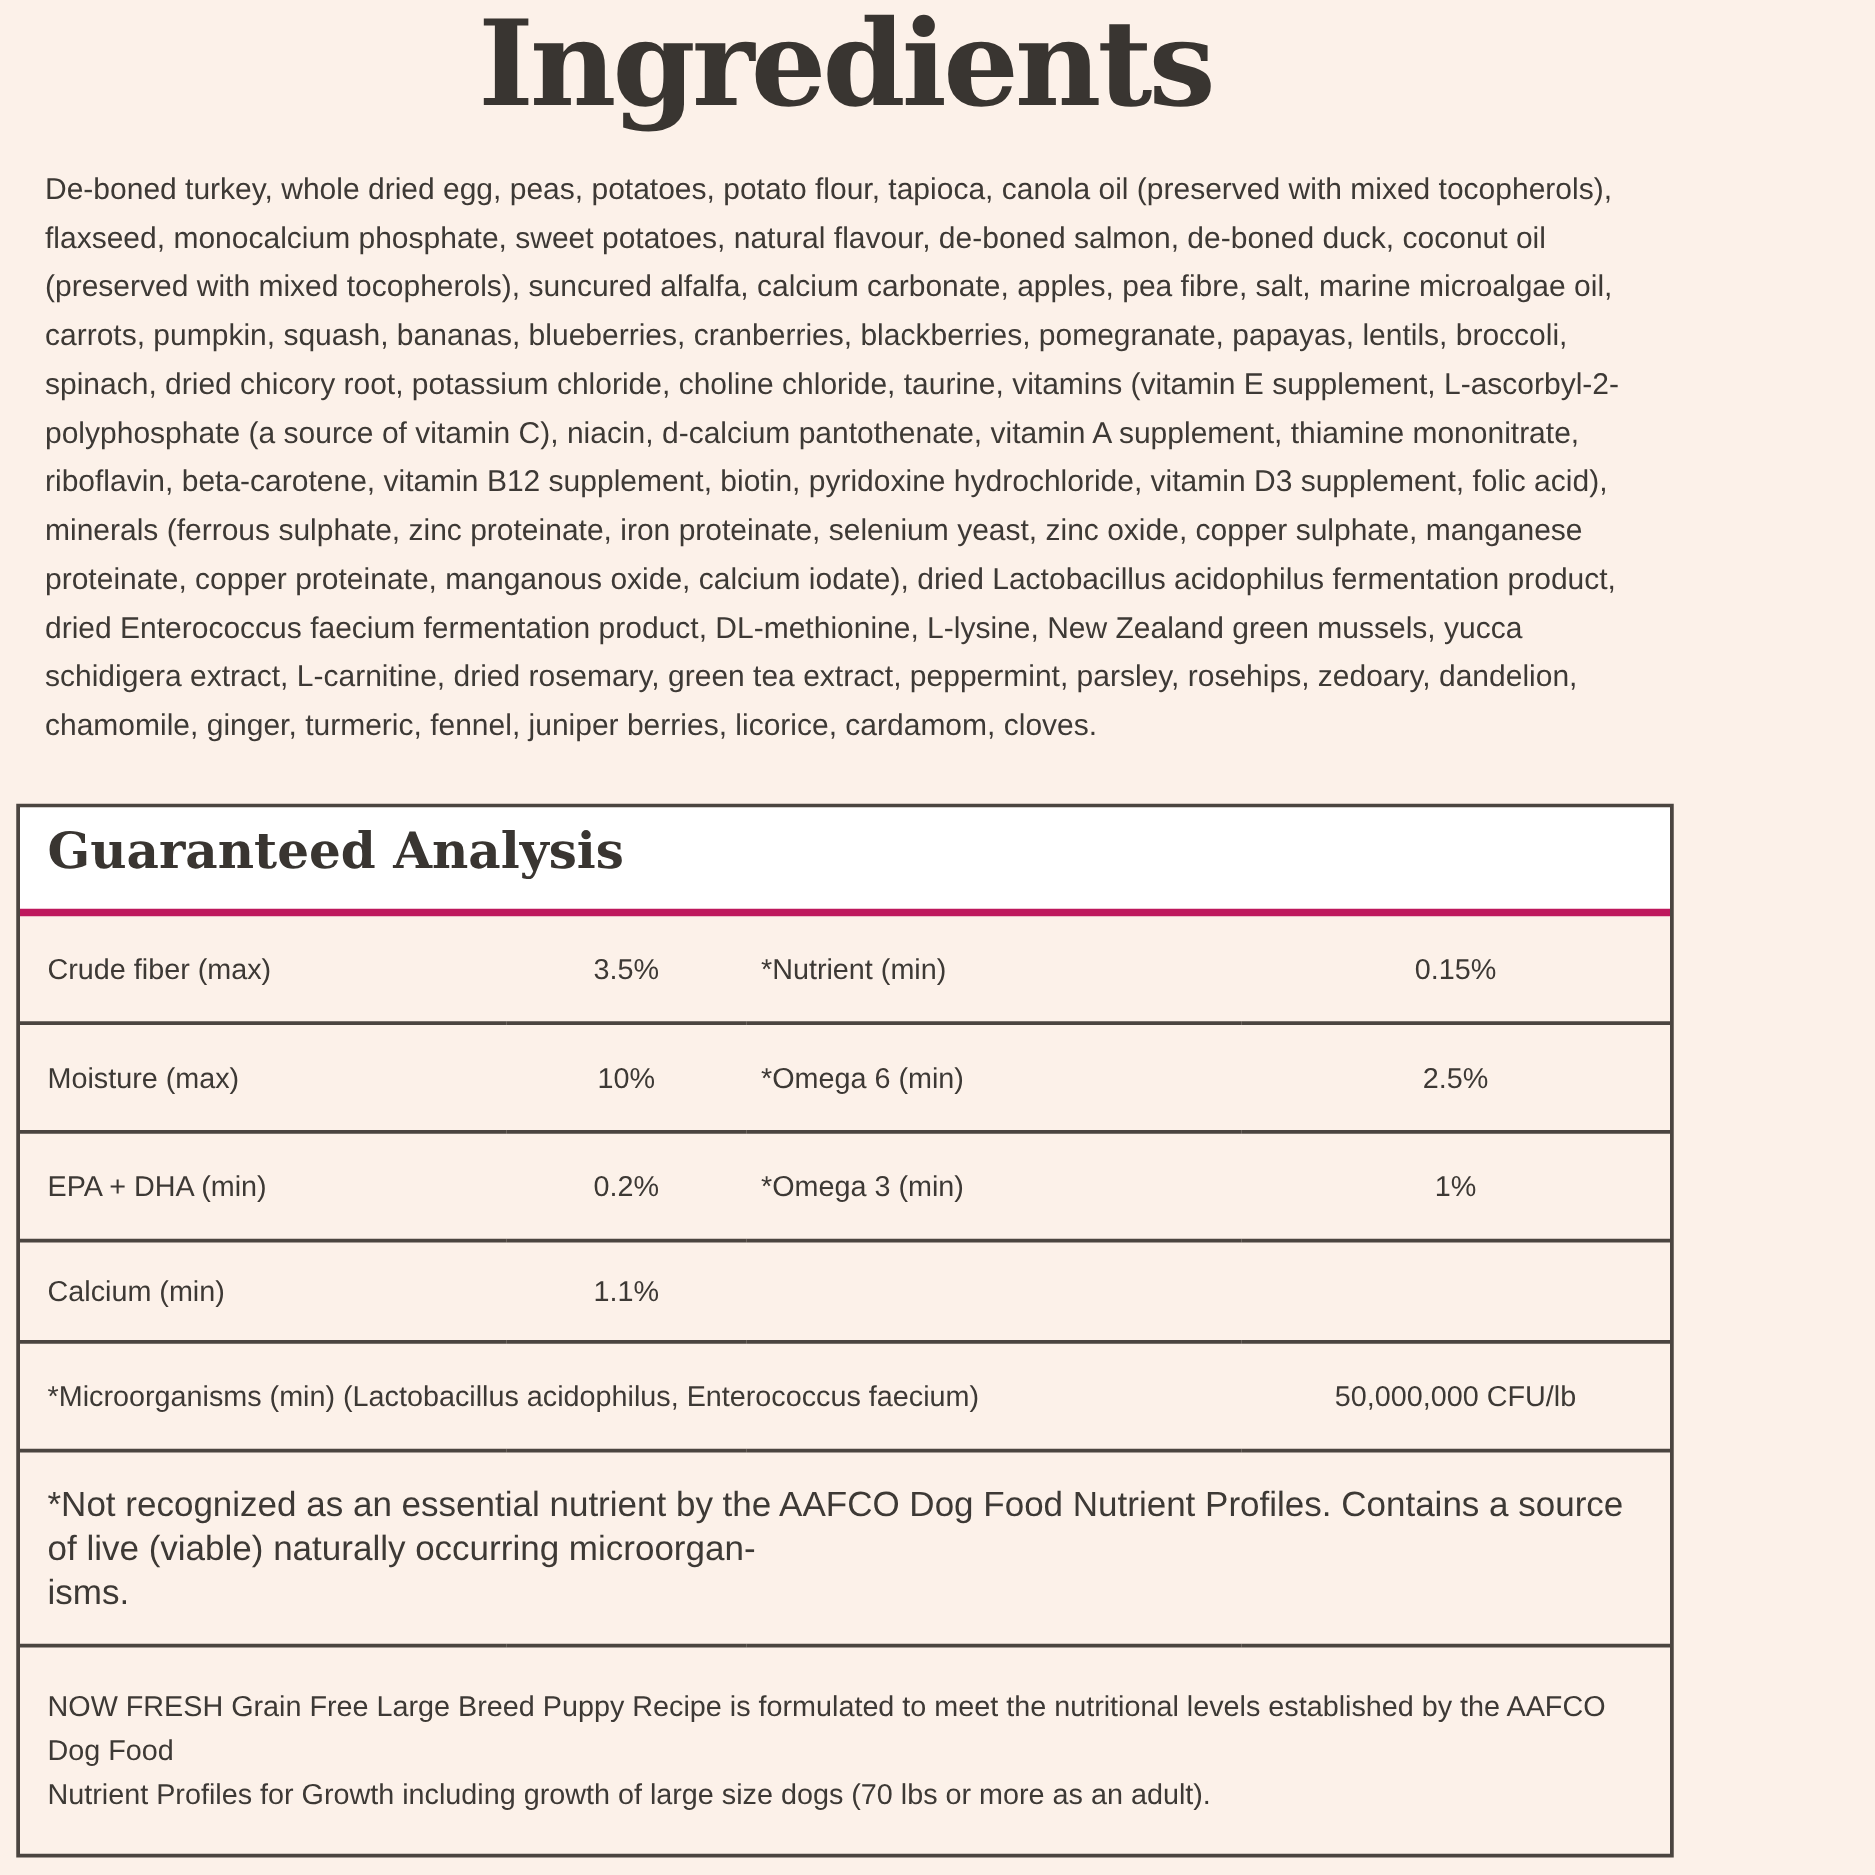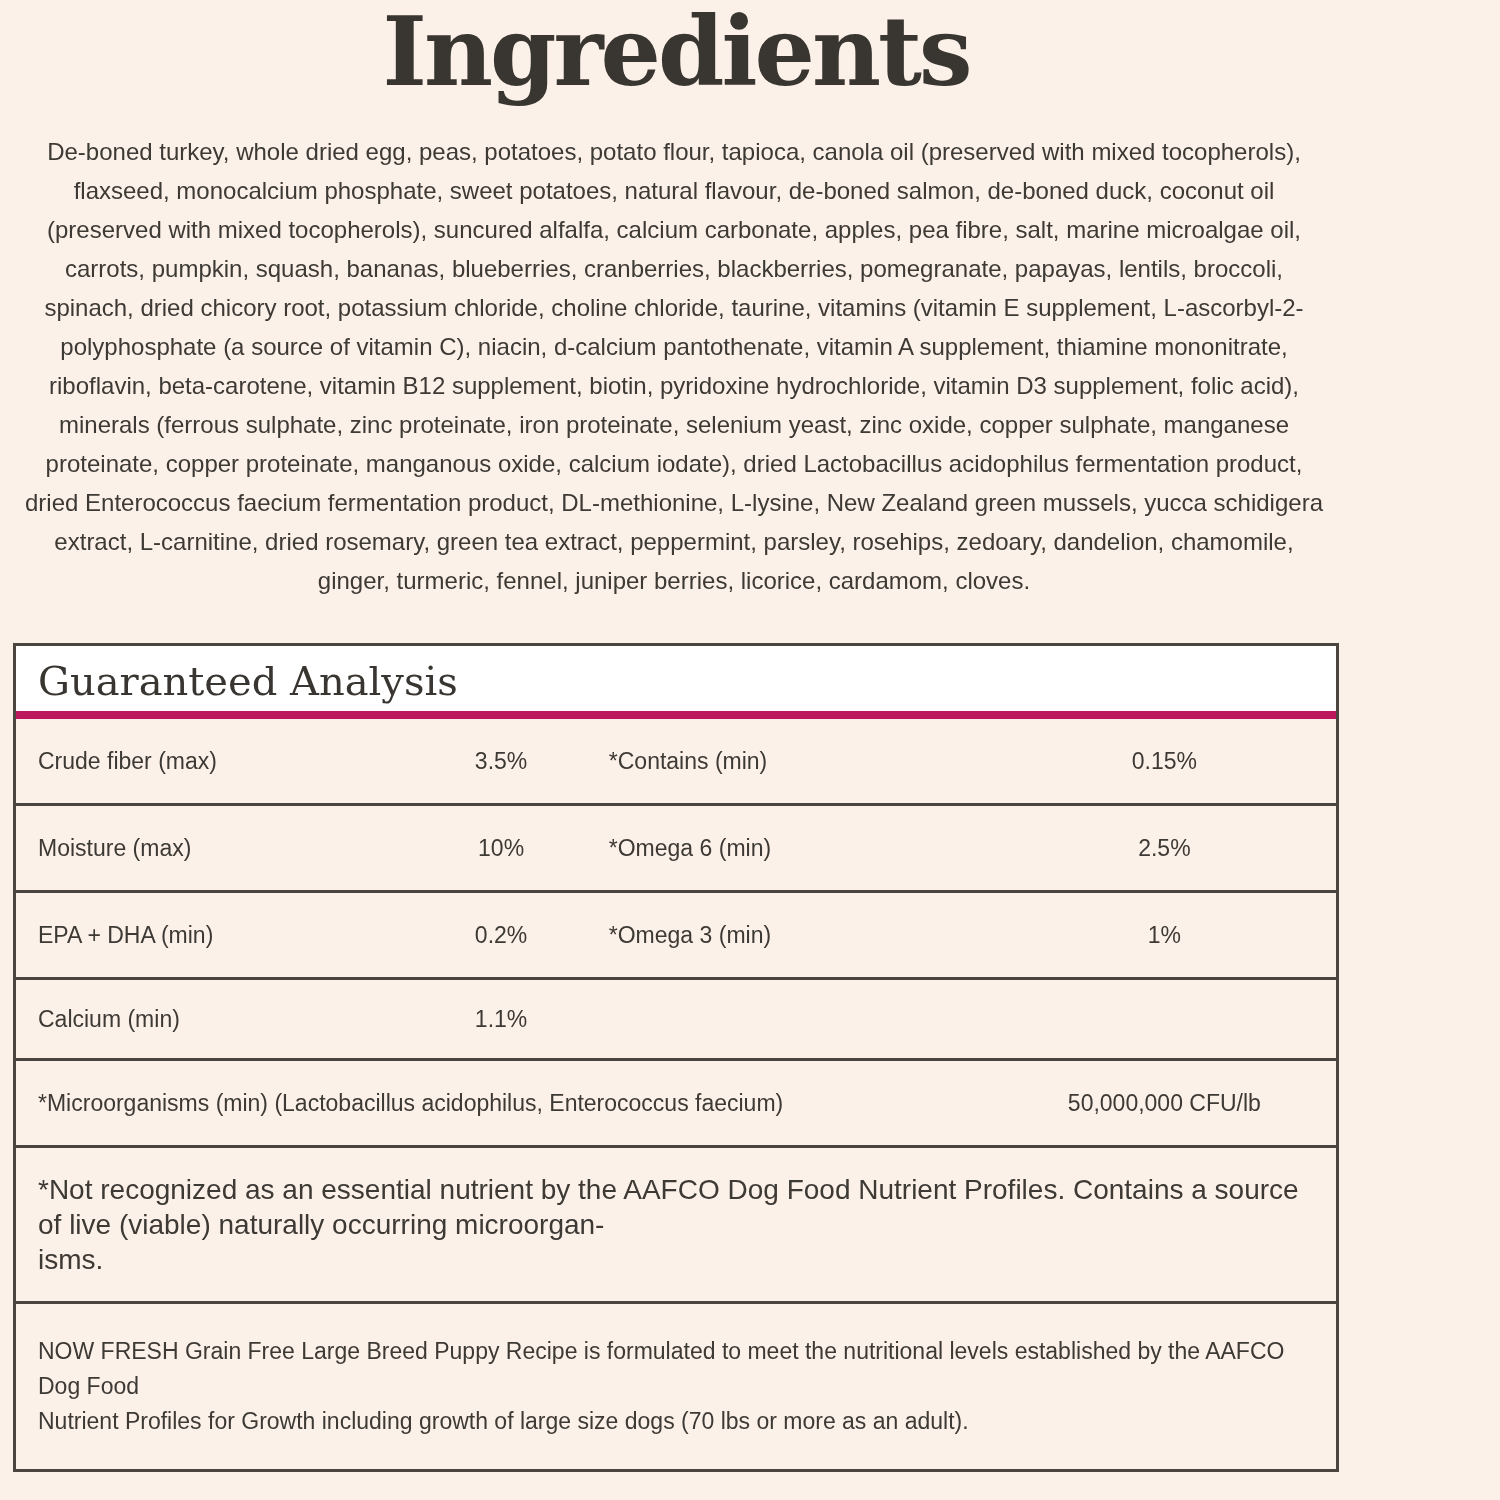--- a/index.html
+++ b/index.html
@@ -28,38 +28,37 @@
     line-height: 100px;
     letter-spacing: -3px;
     text-align: center;
     margin: 0;
     padding-top: 2px;
     color: #393531;
   }
   .ingredients {
     font-size: 24px;
     line-height: 39px;
-    text-align: center;
-    margin: 30px 25px 0 21px;
+    margin: 30px 25px 0 36px;
     color: #3d3935;
   }
   .ga-box {
     margin: 43px 13px 3px 13px;
     border: 3px solid #4b4540;
     flex: 0 0 auto;
   }
   .ga-header {
     background: #ffffff;
     font-family: "DejaVu Serif", serif;
-    font-weight: 400;
+    font-weight: 700;
     font-size: 40px;
     line-height: 44px;
-    padding: 13px 0 8px 22px;
+    padding: 13px 0 24px 22px;
     color: #393531;
-    border-bottom: 8px solid #be185d;
+    border-bottom: 6px solid #be185d;
   }
   table.ga {
     width: 100%;
     border-collapse: collapse;
     font-size: 23px;
     color: #3d3935;
   }
   table.ga td {
     vertical-align: middle;
   }
@@ -97,21 +96,21 @@
   <p class="ingredients">De-boned turkey, whole dried egg, peas, potatoes, potato flour, tapioca, canola oil (preserved with mixed tocopherols), flaxseed, monocalcium phosphate, sweet potatoes, natural flavour, de-boned salmon, de-boned duck, coconut oil (preserved with mixed tocopherols), suncured alfalfa, calcium carbonate, apples, pea fibre, salt, marine microalgae oil, carrots, pumpkin, squash, bananas, blueberries, cranberries, blackberries, pomegranate, papayas, lentils, broccoli, spinach, dried chicory root, potassium chloride, choline chloride, taurine, vitamins (vitamin E supplement, L-ascorbyl-2-polyphosphate (a source of vitamin C), niacin, d-calcium pantothenate, vitamin A supplement, thiamine mononitrate, riboflavin, beta-carotene, vitamin B12 supplement, biotin, pyridoxine hydrochloride, vitamin D3 supplement, folic acid), minerals (ferrous sulphate, zinc proteinate, iron proteinate, selenium yeast, zinc oxide, copper sulphate, manganese proteinate, copper proteinate, manganous oxide, calcium iodate), dried Lactobacillus acidophilus fermentation product, dried Enterococcus faecium fermentation product, DL-methionine, L-lysine, New Zealand green mussels, yucca schidigera extract, L-carnitine, dried rosemary, green tea extract, peppermint, parsley, rosehips, zedoary, dandelion, chamomile, ginger, turmeric, fennel, juniper berries, licorice, cardamom, cloves.</p>
 
   <div class="ga-box">
     <div class="ga-header">Guaranteed Analysis</div>
 
     <table class="ga">
       <tbody>
       <tr class="data">
         <td class="lbl1">Crude fiber (max)</td>
         <td class="val1">3.5%</td>
-        <td class="lbl2">*Contains (min)</td>
+        <td class="lbl2">*Nutrient (min)</td>
         <td class="val2">0.15%</td>
       </tr>
       <tr class="data">
         <td class="lbl1">Moisture (max)</td>
         <td class="val1">10%</td>
         <td class="lbl2">*Omega 6 (min)</td>
         <td class="val2">2.5%</td>
       </tr>
       <tr class="data">
         <td class="lbl1">EPA + DHA (min)</td>

